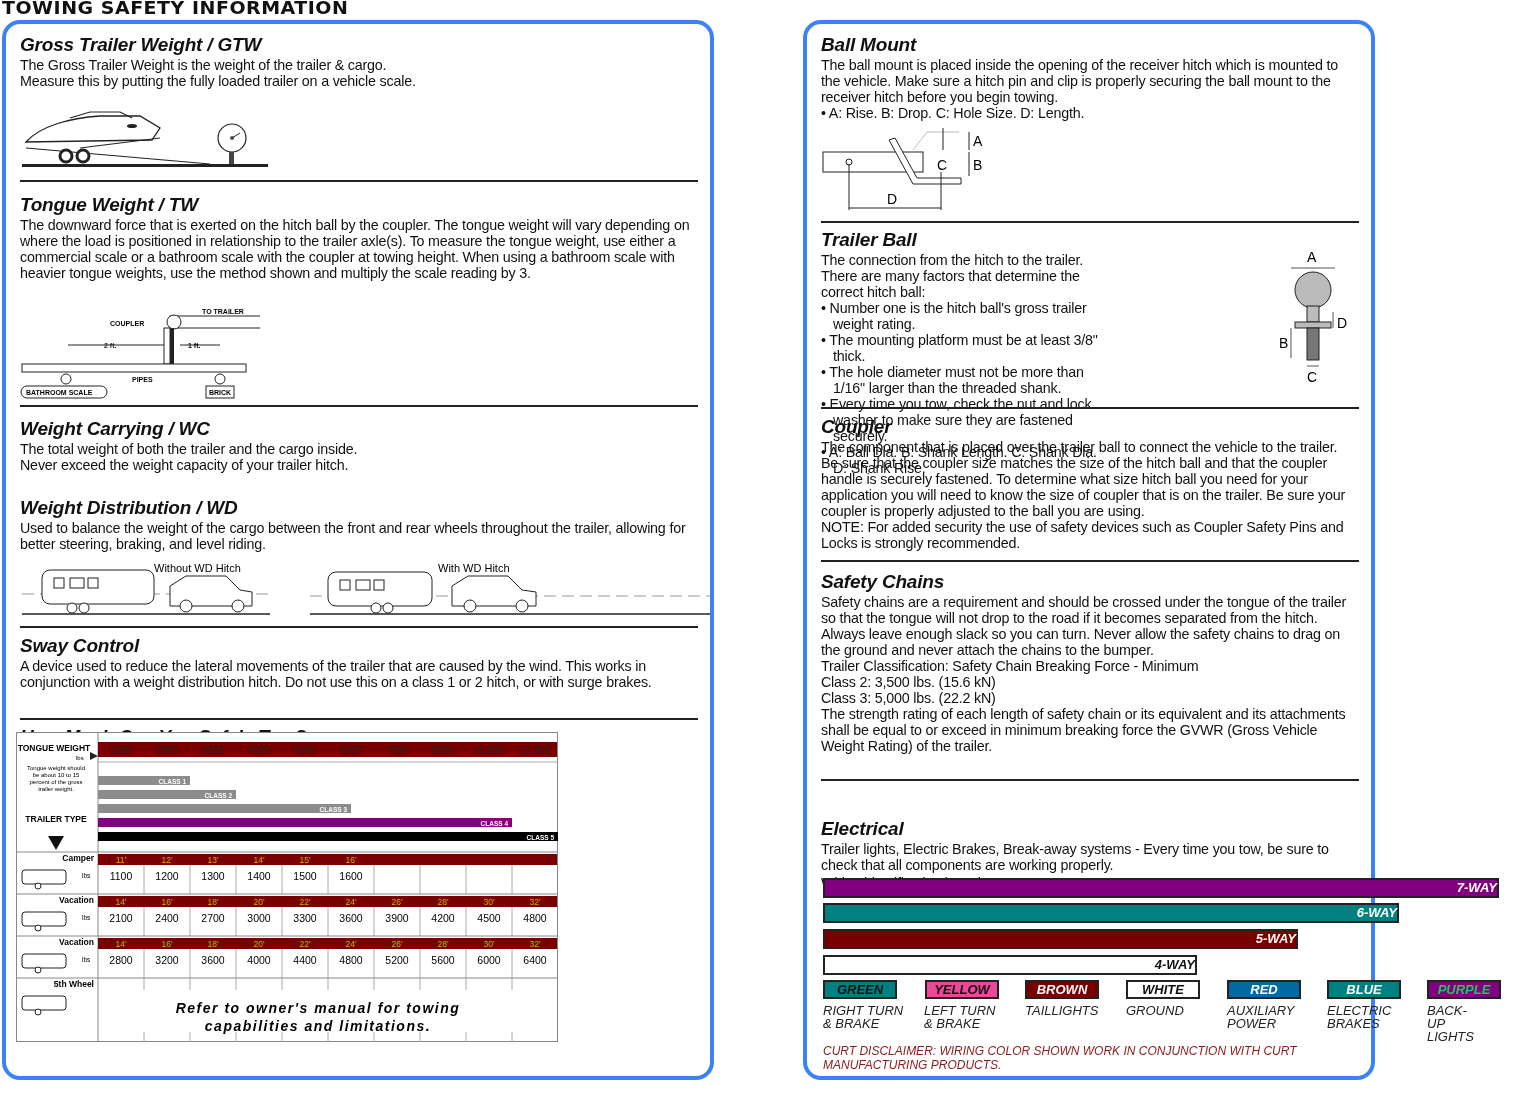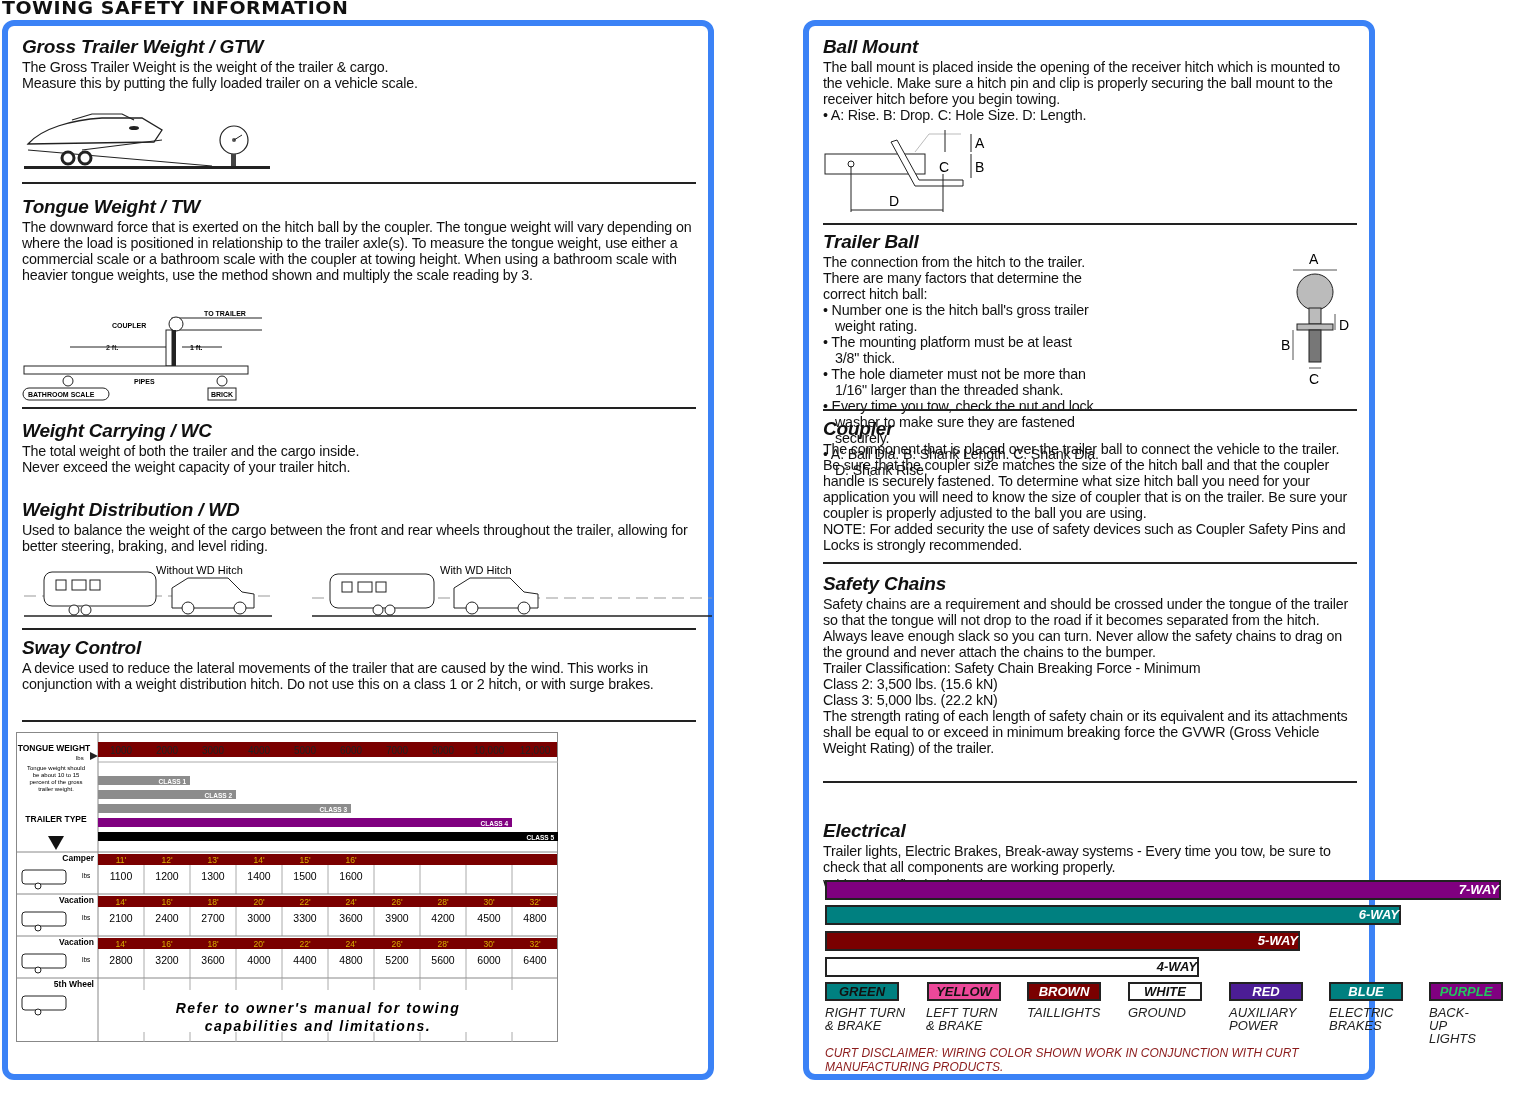--- a/index.html
+++ b/index.html
@@ -6,21 +6,21 @@
   html, body { width: 1517px; height: 1095px; background: #fff; overflow: hidden; }
   body { position: relative; font-family: "Liberation Sans", sans-serif; color: #111; }
 
   .page-title {
     position: absolute; left: 2px; top: -2px;
     font-family: "DejaVu Sans", sans-serif; font-weight: 900; font-size: 19px;
     letter-spacing: 0.5px; transform: scaleY(0.9); transform-origin: left top;
   }
 
   .panel {
-    position: absolute; border: 6px solid #3b82f6; border-radius: 12px; background: #fff;
+    position: absolute; border: 4px solid #3b82f6; border-radius: 18px; background: #fff;
   }
   #left-panel  { left: 2px;   top: 20px; width: 712px; height: 1060px; }
   #right-panel { left: 803px; top: 20px; width: 572px; height: 1060px; }
 
   .section { position: absolute; left: 14px; right: 14px; }
   .section h2 {
     font-family: "Liberation Sans", sans-serif; font-style: italic; font-weight: 700;
     font-size: 19px; letter-spacing: -0.2px; line-height: 22px; margin-bottom: 1px;
   }
   .section p, .section li {
@@ -409,21 +409,21 @@
       <div class="swatch" style="left: 218px; background: rgb(122, 0, 0); color: rgb(255, 255, 255);">BROWN</div>
       <div class="swatch-label" style="left: 218px;">
         <div>TAILLIGHTS</div>
         <div></div>
       </div>
       <div class="swatch" style="left: 319px; background: rgb(255, 255, 255); color: rgb(17, 17, 17);">WHITE</div>
       <div class="swatch-label" style="left: 319px;">
         <div>GROUND</div>
         <div></div>
       </div>
-      <div class="swatch" style="left: 420px; background: #4c1d95; color: rgb(255, 255, 255);">RED</div>
+      <div class="swatch" style="left: 420px; background: #0369a1; color: rgb(255, 255, 255);">RED</div>
       <div class="swatch-label" style="left: 420px;">
         <div>AUXILIARY</div>
         <div>POWER</div>
       </div>
       <div class="swatch" style="left: 520px; background: rgb(0, 128, 128); color: rgb(255, 255, 255);">BLUE</div>
       <div class="swatch-label" style="left: 520px;">
         <div>ELECTRIC</div>
         <div>BRAKES</div>
       </div>
       <div class="swatch" style="left: 620px; background: rgb(128, 0, 128); color: #22c55e;">PURPLE</div>

